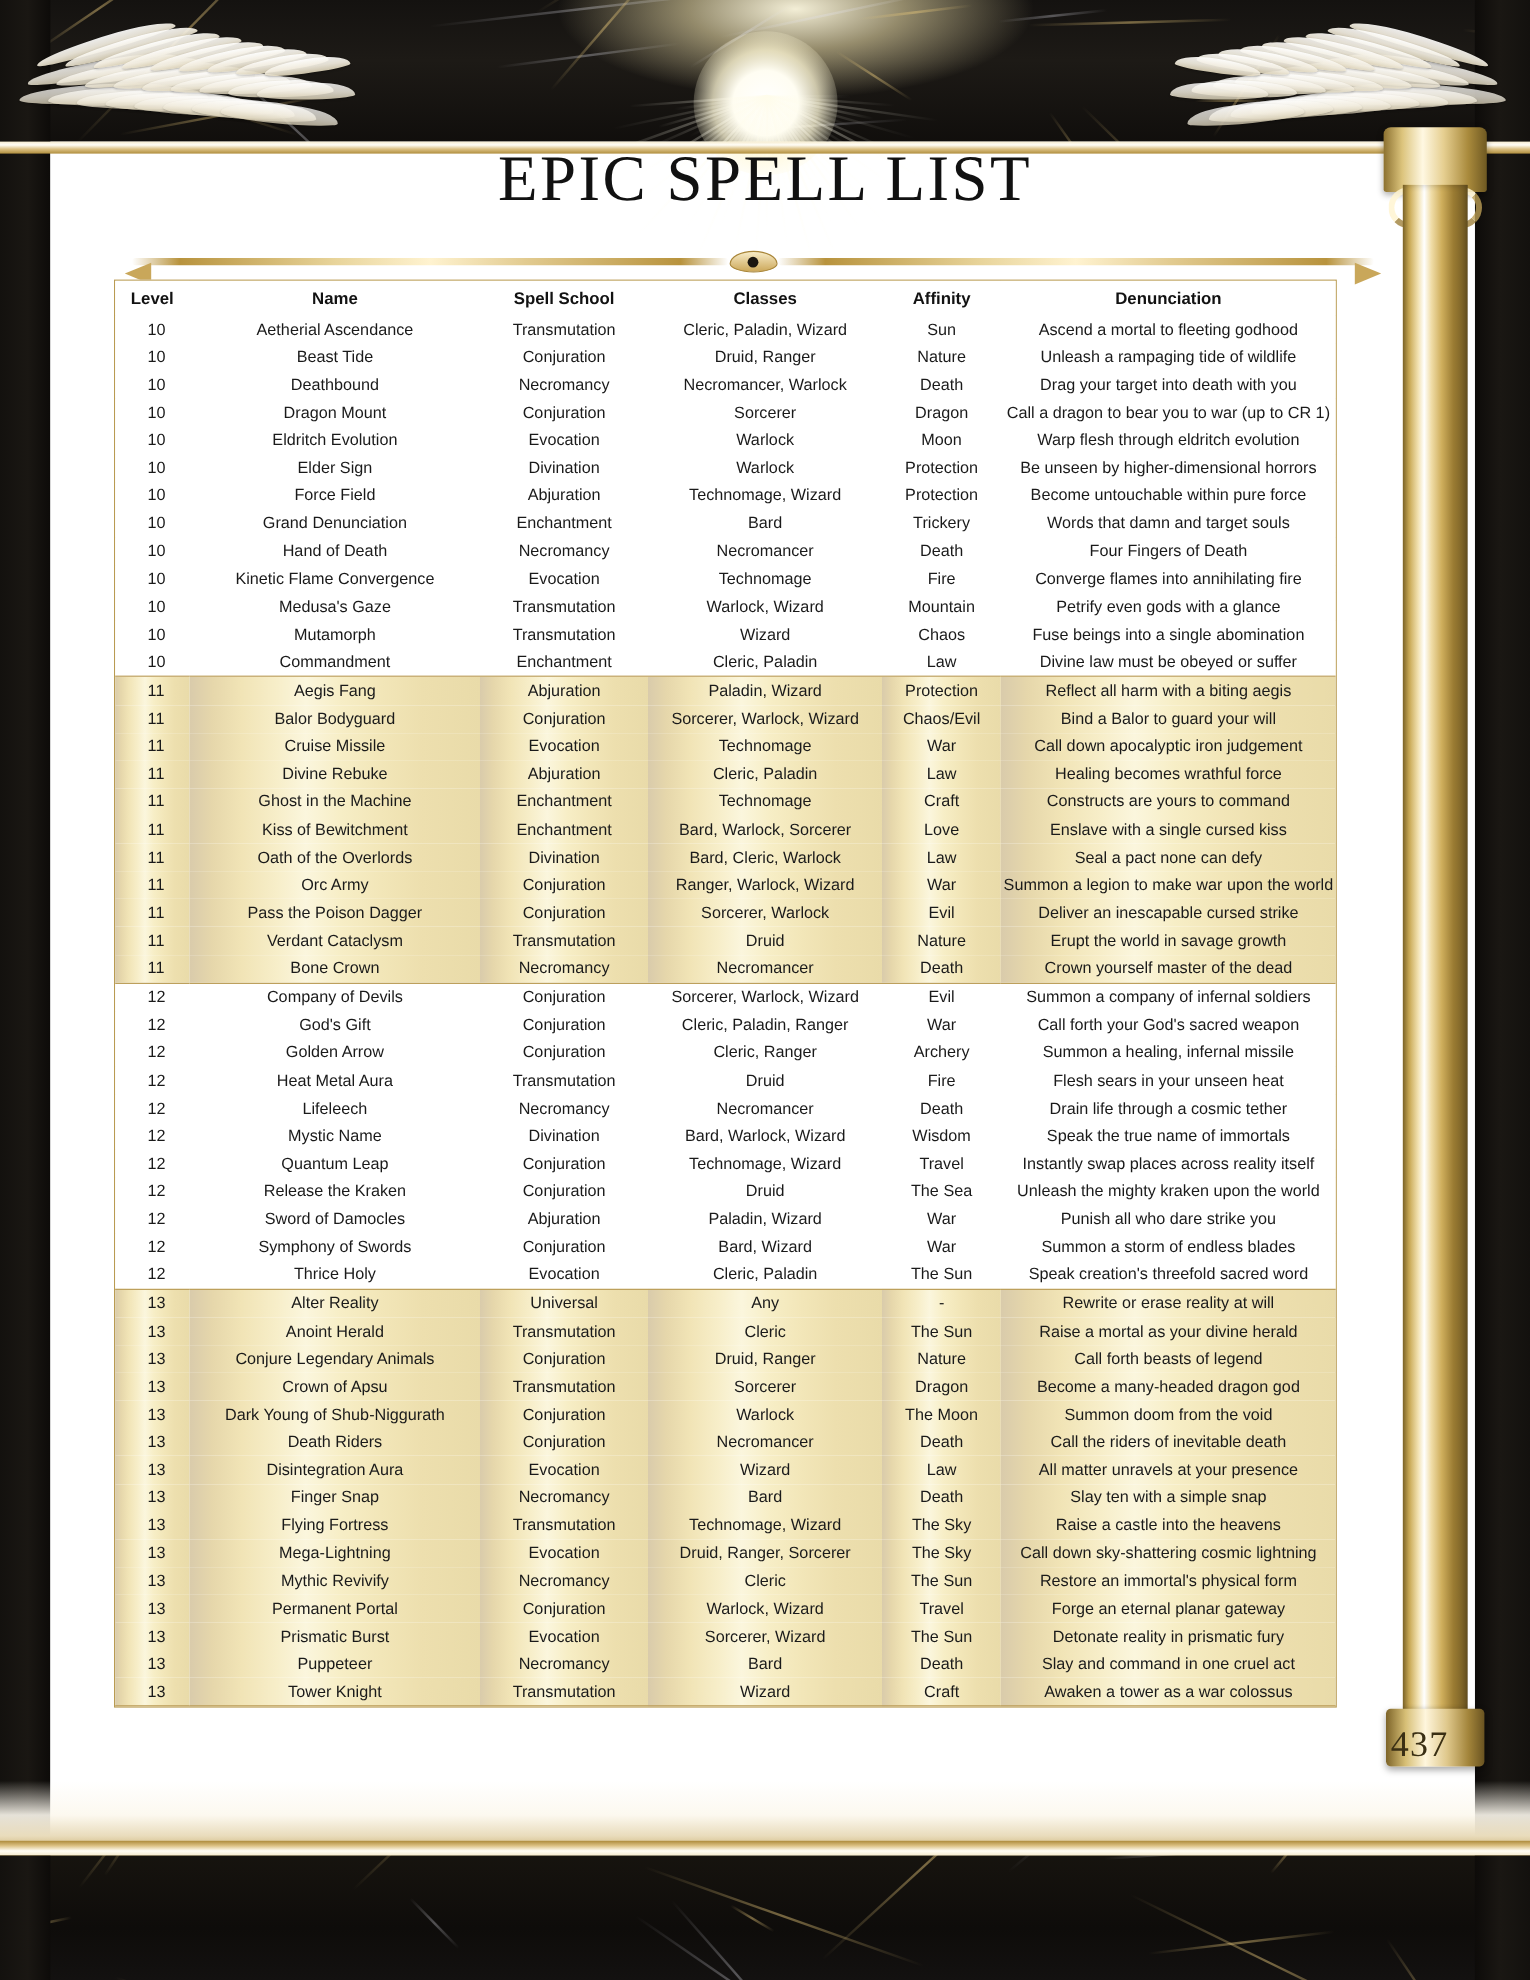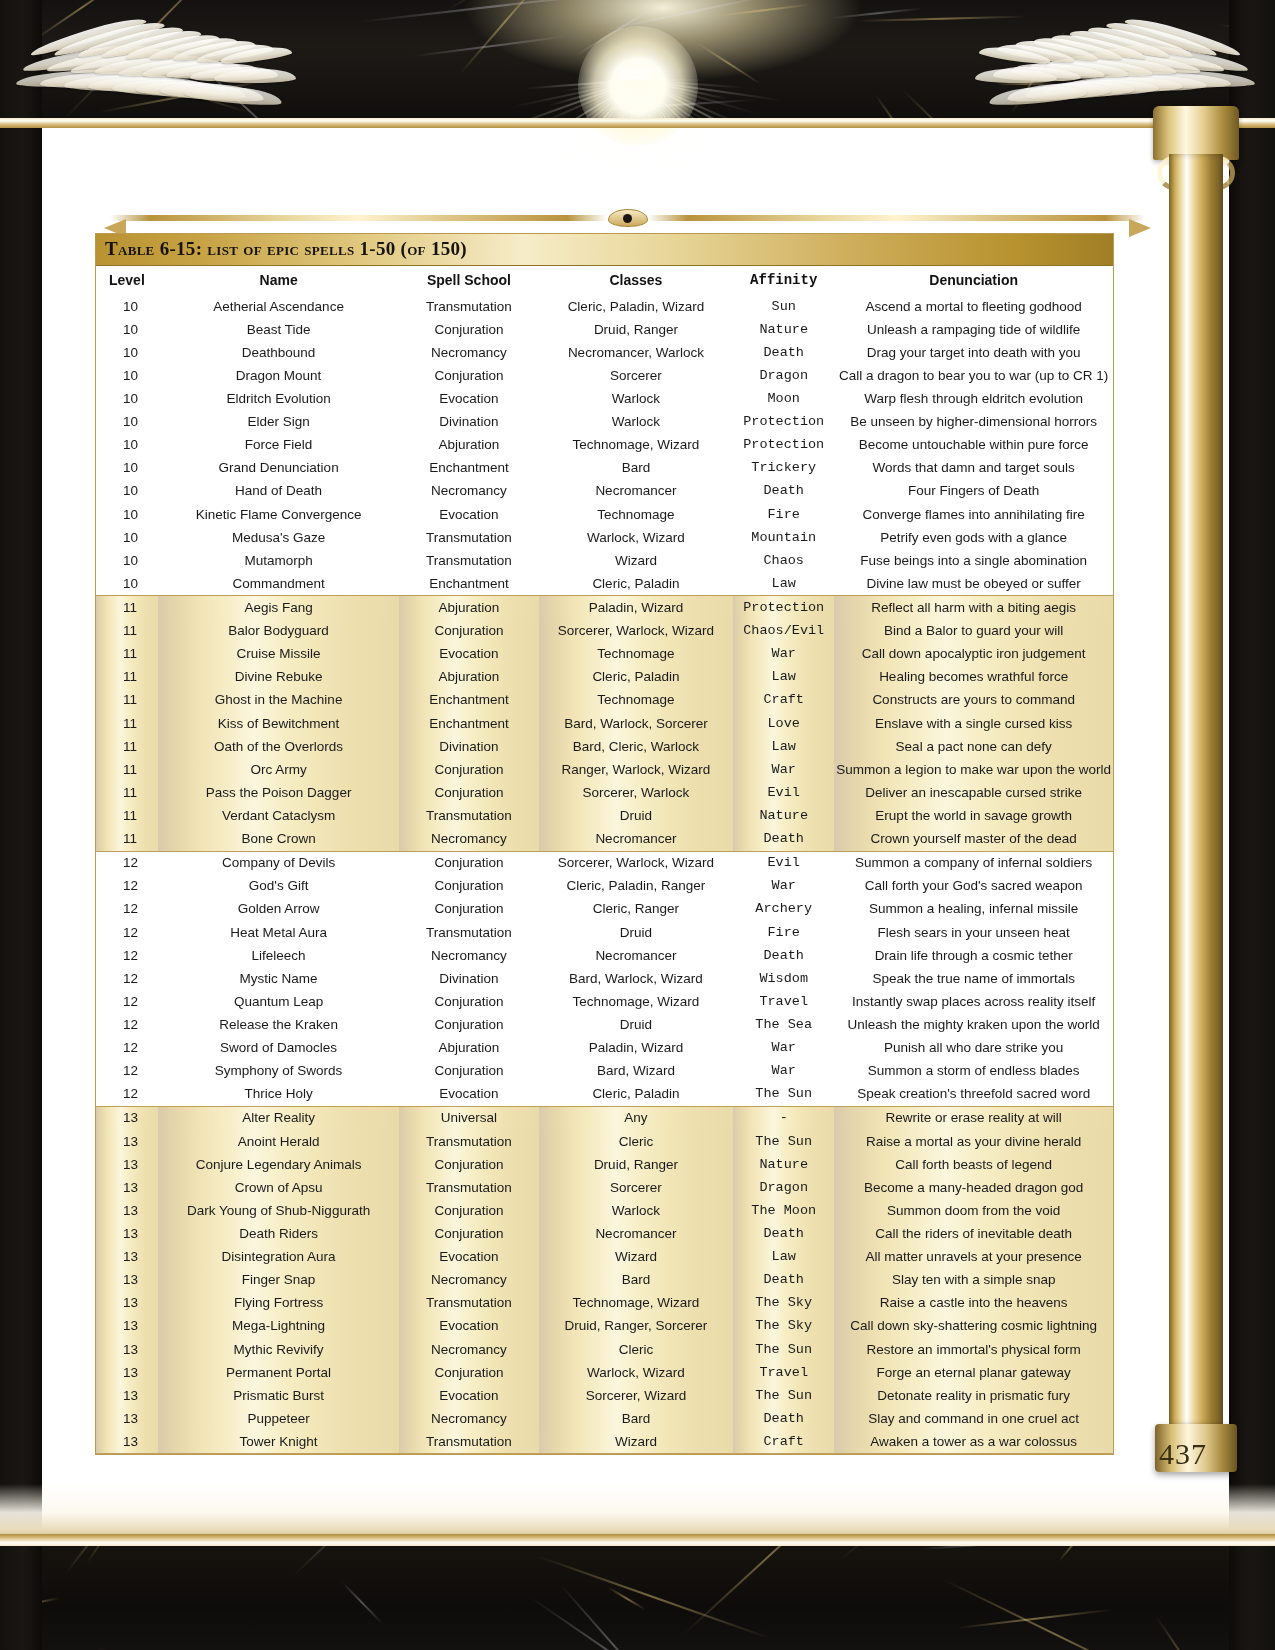--- a/index.html
+++ b/index.html
@@ -277,21 +277,21 @@
     text-align: center;
     white-space: nowrap;
     line-height: 1.18;
   }
 
   
   .c-level { width: 64px; }
   .c-name { width: 250px; }
   .c-school { width: 148px; }
   .c-classes { width: 200px; }
-  .c-affinity { width: 104px; font-family: Liberation Mono, monospace; }
+  .c-affinity { width: 104px; }
   .c-desc { width: auto; }
 
   thead th.c-level { text-align: left; padding-left: 13px; }
   tbody td.c-level { text-align: left; padding-left: 27px; }
 
   
   tr.band td {
     background: linear-gradient(90deg,
       #d9cbab 0%, #e6d7ab 8%, #f1e4b6 18%, #f7eec9 30%,
       #fbf6dd 40%, #f7eec6 52%, #f2e6b8 66%, #eddfae 80%, #e9dba9 100%);
@@ -504,20 +504,21 @@
       <div class="feather" style="width: 84px; height: 12px; left: 154px; top: 30.4px; transform: rotate(-9.4deg); opacity: 0.92;"></div>
       <div class="feather" style="width: 94px; height: 14px; left: 148px; top: 50.4px; transform: rotate(-2.4deg); opacity: 0.84;"></div>
       <div class="feather" style="width: 104px; height: 16px; left: 142px; top: 70.4px; transform: rotate(4.6deg); opacity: 0.76;"></div>
       <div class="feather" style="width: 78px; height: 12px; left: 178px; top: 32.8px; transform: rotate(-8.3deg); opacity: 0.92;"></div>
       <div class="feather" style="width: 88px; height: 14px; left: 172px; top: 52.8px; transform: rotate(-1.3deg); opacity: 0.84;"></div>
       <div class="feather" style="width: 98px; height: 16px; left: 166px; top: 72.8px; transform: rotate(5.7deg); opacity: 0.76;"></div>
       <div class="feather" style="width: 72px; height: 12px; left: 202px; top: 35.2px; transform: rotate(-7.2deg); opacity: 0.92;"></div>
       <div class="feather" style="width: 82px; height: 14px; left: 196px; top: 55.2px; transform: rotate(-0.2deg); opacity: 0.84;"></div>
     </div>
 
+  <div class="title">EPIC SPELL LIST</div>
 
   <div class="ornament">
     <div class="orn-bar left">
       <div class="orn-tip l"></div>
     </div>
     <div class="orn-bar right">
       <div class="orn-tip r"></div>
     </div>
     <div class="orn-eye"></div>
   </div>
@@ -525,21 +526,20 @@
   <div class="column">
     <div class="col-capital">
       <div class="col-volute" style="left:4px;"></div>
       <div class="col-volute" style="right:4px;"></div>
     </div>
     <div class="col-shaft"></div>
     <div class="col-base"></div>
   </div>
 
   <div class="table-wrap">
-    <div class="table-caption">Table 6-15: List of Epic Spells 1-50 (of 150)</div>
     <table>
       <thead>
         <tr>
           <th class="c-level">Level</th>
           <th class="c-name">Name</th>
           <th class="c-school">Spell School</th>
           <th class="c-classes">Classes</th>
           <th class="c-affinity">Affinity</th>
           <th class="c-desc">Denunciation</th>
         </tr>

